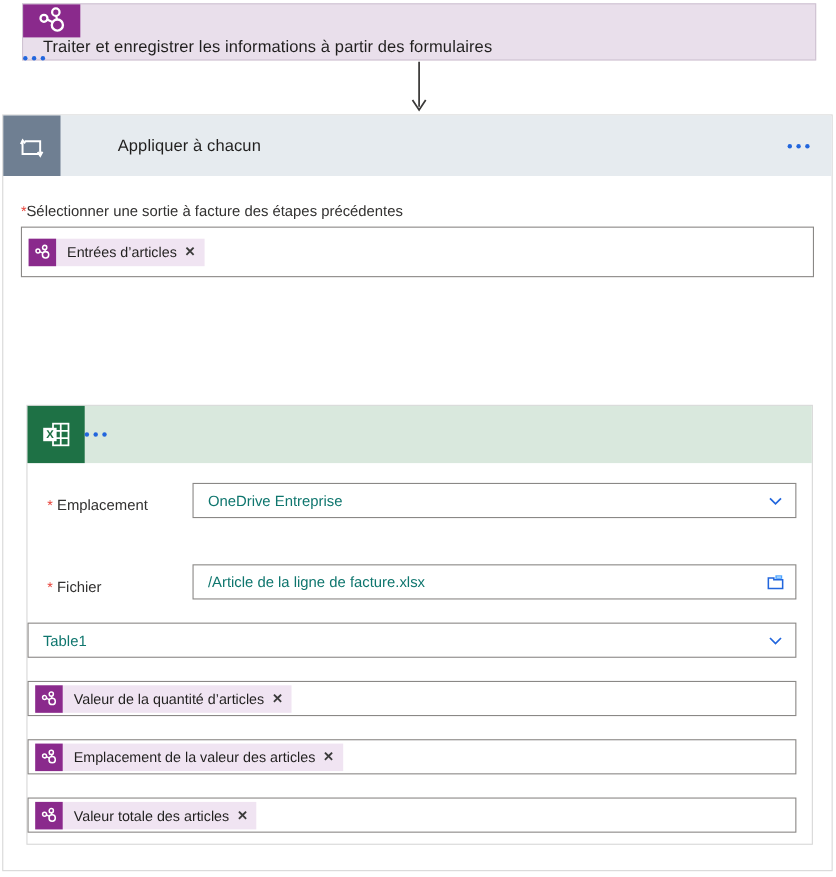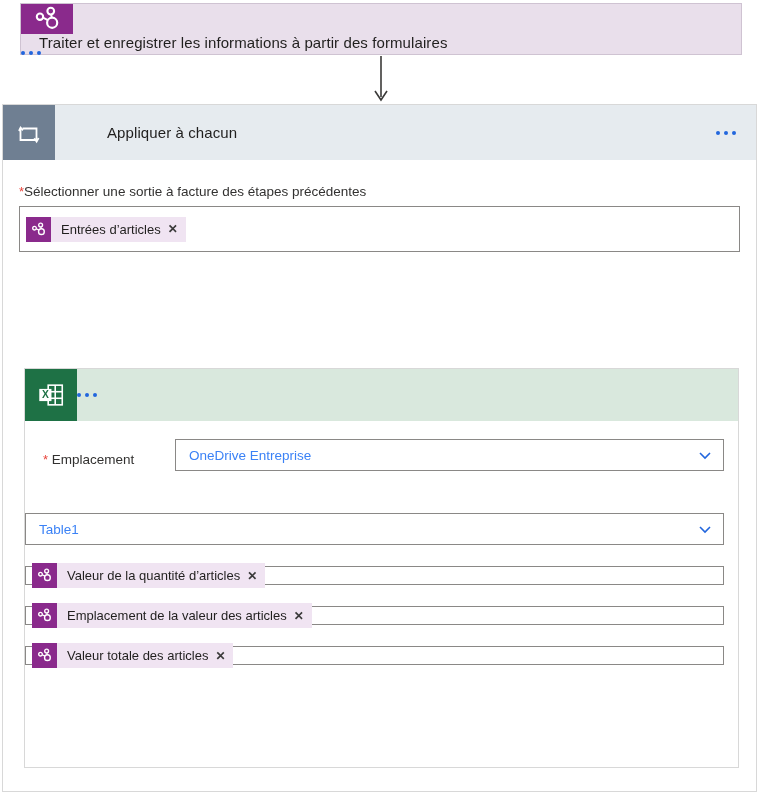--- a/index.html
+++ b/index.html
@@ -104,21 +104,21 @@
   .field-caption {
     font-size: 13.5px;
     color: #323130;
     margin-bottom: 7px;
   }
 
   
   .token-box {
     border: 1px solid #8a8886;
     background: #ffffff;
-    height: 19px;
+    height: 32px;
     display: flex;
     align-items: center;
     padding-left: 6px;
     box-sizing: border-box;
   }
   .token {
     display: inline-flex;
     align-items: center;
     background: #f0e4f2;
     height: 25px;
@@ -189,21 +189,21 @@
   }
   .select-box {
     border: 1px solid #8a8886;
     height: 32px;
     background: #fff;
     display: flex;
     align-items: center;
     padding: 0 10px 0 13px;
     box-sizing: border-box;
     font-size: 13.5px;
-    color: #3b82f6;
+    color: #0f766e;
     justify-content: space-between;
   }
   .chev {
     width: 16px;
     height: 16px;
     display: block;
   }
 </style>
 </head>
 <body>
@@ -301,20 +301,32 @@
               <span>OneDrive Entreprise</span>
     <svg class="chev" viewBox="0 0 16 16">
       <polyline points="3,6 8,11 13,6" fill="none" stroke="#2266dd" stroke-width="1.6"></polyline>
     </svg>
             </div>
           </div>
         </div>
         <div class="frow">
         </div>
         <div class="frow">
+          <div class="flabel"><span class="req-star">*</span> <span>Fichier</span></div>
+          <div class="fctrl">
+            <div class="select-box">
+              <span>/Article de la ligne de facture.xlsx</span>
+    <svg class="chev" viewBox="0 0 16 16">
+      <path d="M1.5 4.5 h5 v1.5 h8 v8 h-13 z" fill="none" stroke="#2266dd" stroke-width="1.4"></path>
+      <rect x="8.5" y="2.6" width="5" height="2" fill="none" stroke="#4aa3ff" stroke-width="1.2"></rect>
+    </svg>
+            </div>
+          </div>
+        </div>
+        <div class="frow">
           <div class="fctrl">
             <div class="select-box">
               <span>Table1</span>
     <svg class="chev" viewBox="0 0 16 16">
       <polyline points="3,6 8,11 13,6" fill="none" stroke="#2266dd" stroke-width="1.6"></polyline>
     </svg>
             </div>
           </div>
         </div>
         <div class="frow">

